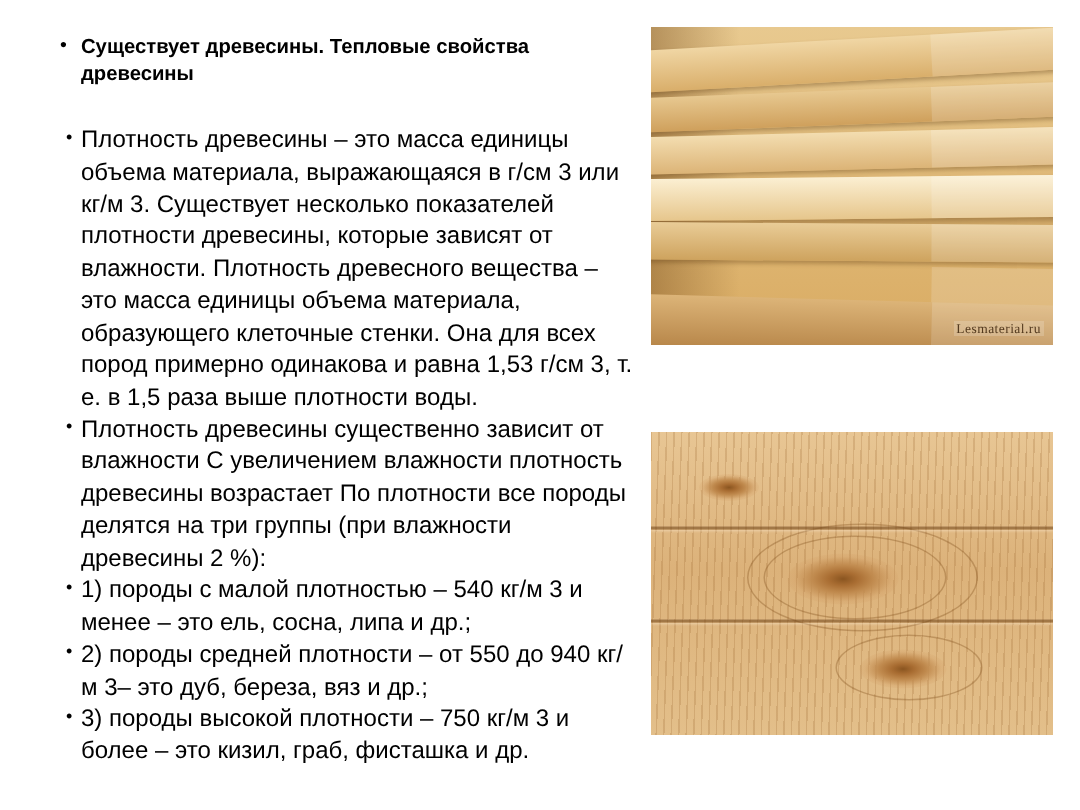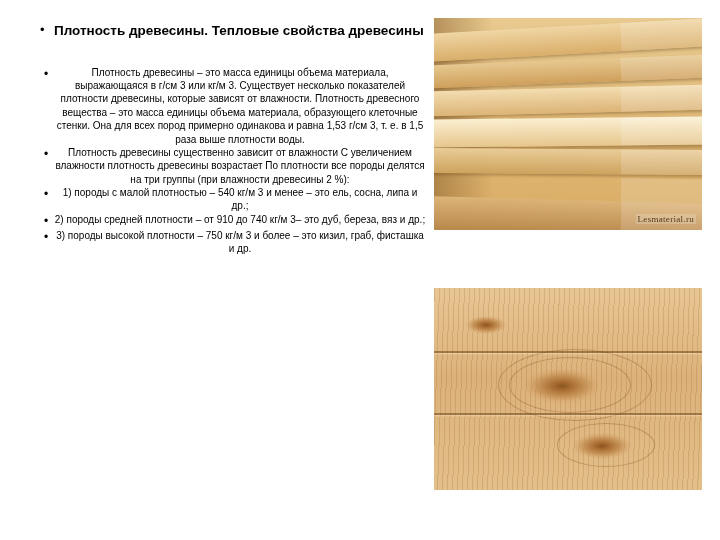--- a/index.html
+++ b/index.html
@@ -61,23 +61,22 @@
   
   .level2 {
     margin-bottom: 0px;
   }
   .level2 .bullet-mark {
     font-size: 12px;
     padding-left: 18px;
     line-height: 1.35;
   }
   .level2 .bullet-text {
-    font-size: 10px;
+    font-size: 16px;
     line-height: 1.34;
-    text-align: center;
   }
 
   .spacer-lg { height: 22px; }
 
   
   .photo {
     position: absolute;
     overflow: hidden;
   }
 
@@ -181,21 +180,21 @@
 </style>
 </head>
 <body>
 
 <div class="slide">
 
   <div class="text-col">
 
     <div class="bullet-row level1">
       <div class="bullet-mark">•</div>
-      <div class="bullet-text">Плотность древесины. Тепловые свойства древесины</div>
+      <div class="bullet-text">Существует древесины. Тепловые свойства древесины</div>
     </div>
 
     <div class="spacer-lg"></div>
 
     <div class="bullet-row level2">
       <div class="bullet-mark">•</div>
       <div class="bullet-text">Плотность древесины – это масса единицы объема материала, выражающаяся в г/см 3 или кг/м 3. Существует несколько показателей плотности древесины, которые зависят от влажности. Плотность древесного вещества – это масса единицы объема материала, образующего клеточные стенки. Она для всех пород примерно одинакова и равна 1,53 г/см 3, т. е. в 1,5 раза выше плотности воды.</div>
     </div>
 
     <div class="bullet-row level2">
@@ -203,21 +202,21 @@
       <div class="bullet-text">Плотность древесины существенно зависит от влажности С увеличением влажности плотность древесины возрастает По плотности все породы делятся на три группы (при влажности древесины 2 %):</div>
     </div>
 
     <div class="bullet-row level2">
       <div class="bullet-mark">•</div>
       <div class="bullet-text">1) породы с малой плотностью – 540 кг/м 3 и менее – это ель, сосна, липа и др.;</div>
     </div>
 
     <div class="bullet-row level2">
       <div class="bullet-mark">•</div>
-      <div class="bullet-text">2) породы средней плотности – от 910 до 740 кг/м 3– это дуб, береза, вяз и др.;</div>
+      <div class="bullet-text">2) породы средней плотности – от 550 до 940 кг/м 3– это дуб, береза, вяз и др.;</div>
     </div>
 
     <div class="bullet-row level2">
       <div class="bullet-mark">•</div>
       <div class="bullet-text">3) породы высокой плотности – 750 кг/м 3 и более – это кизил, граб, фисташка и др.</div>
     </div>
 
   </div>
 
   <div class="photo photo-planks">

